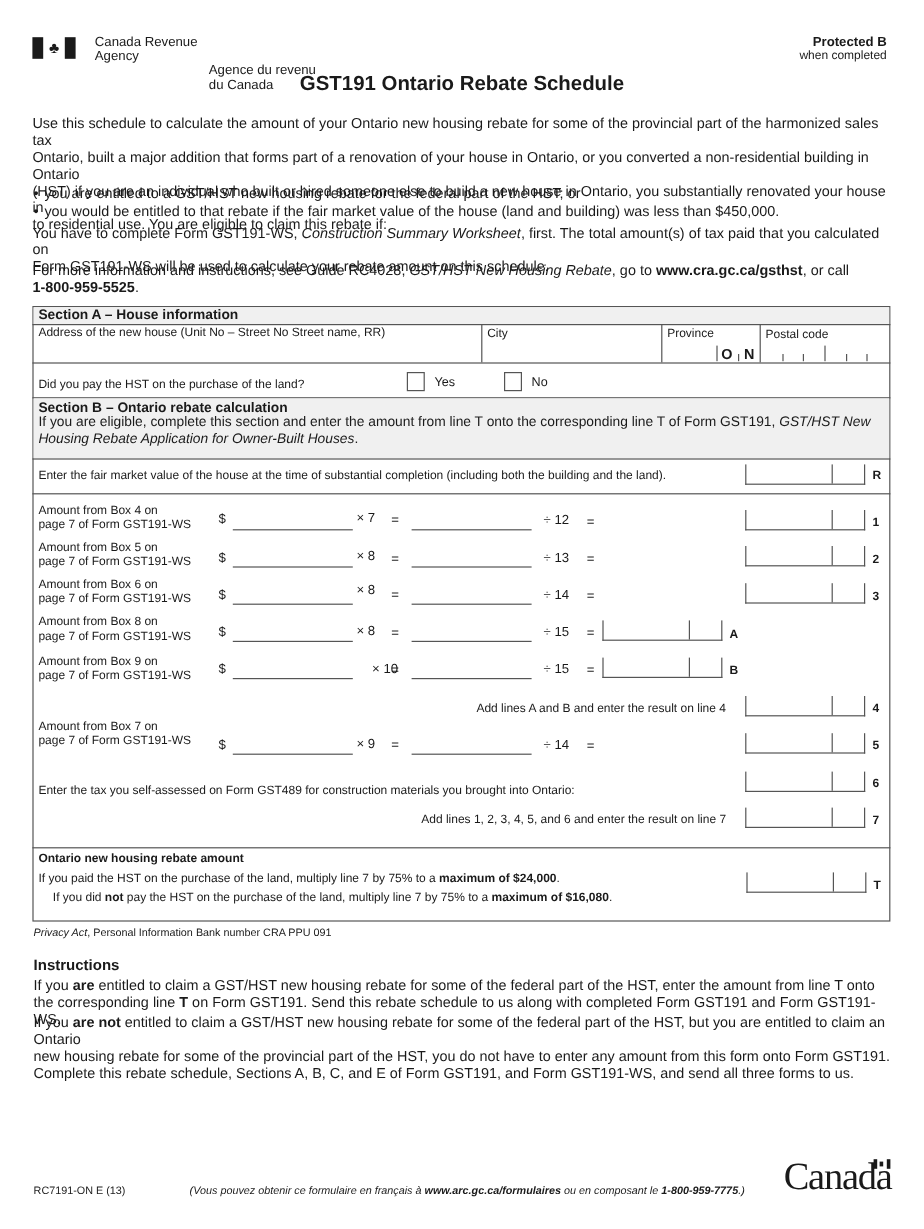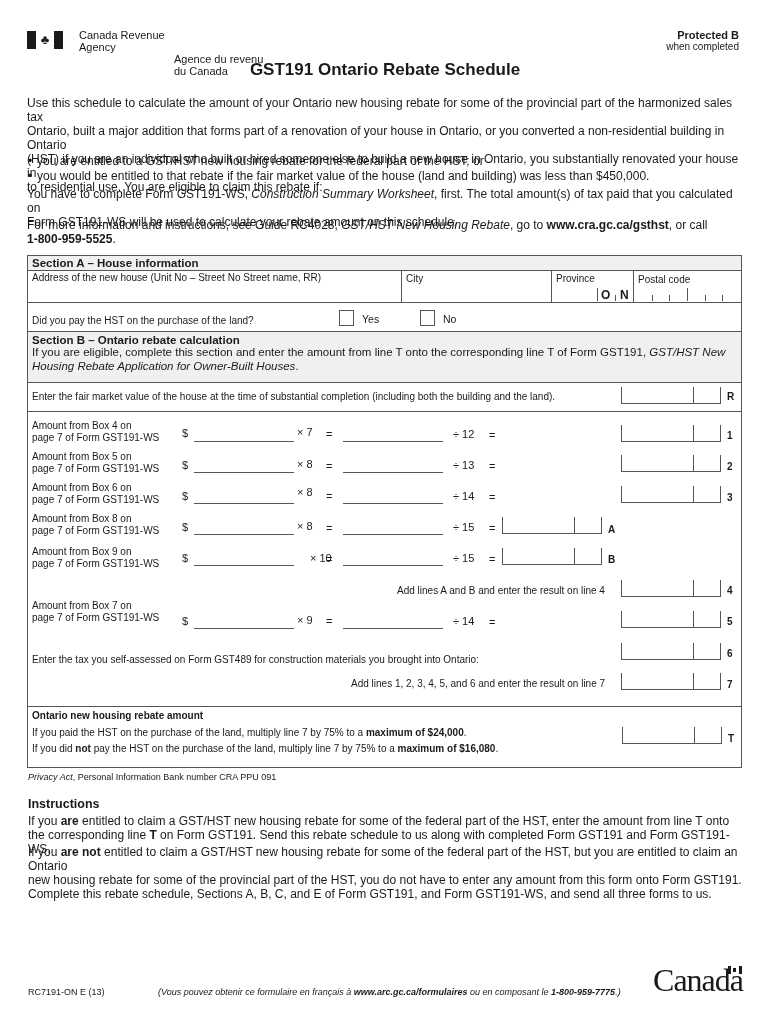--- a/index.html
+++ b/index.html
@@ -256,21 +256,21 @@
 <div class="amt" style="left:621px; top:673px; width:100px;">
     <input style="">
     <div class="cents"></div>
   </div>
 <div class="lineno" style="left:727px; top:679px;">7</div>
 
 <div class="hline" style="top:706px;"></div>
 
 <div class="abs" style="left:32px; top:710px; font-size:10px; font-weight:bold;">Ontario new housing rebate amount</div>
 <div class="lbl" style="left:32px; top:727px;"><span>If you paid the HST on the purchase of the land, multiply line 7 by 75% to a </span><b>maximum of $24,000</b><span>.</span></div>
-<div class="lbl" style="left:32px; top:743px;"><span>If you did </span><b>not</b><span> pay the HST on the purchase of the land, multiply line 7 by 75% to a </span><b>maximum of $16,080</b><span>.</span></div>
+<div class="lbl" style="left:44px; top:743px;"><span>If you did </span><b>not</b><span> pay the HST on the purchase of the land, multiply line 7 by 75% to a </span><b>maximum of $16,080</b><span>.</span></div>
 <div class="amt" style="left:622px; top:727px; width:100px;">
     <input style="">
     <div class="cents"></div>
   </div>
 <div class="lineno" style="left:728px; top:733px;">T</div>
 
 <div class="abs" style="left:28px; top:772px; font-size:9px;"><i>Privacy Act</i><span>, Personal Information Bank number CRA PPU 091</span></div>
 
 <div class="abs" style="left:28px; top:797px; font-size:12.5px; font-weight:bold;">Instructions</div>
 <div class="intro" style="left:28px; top:814px;">

